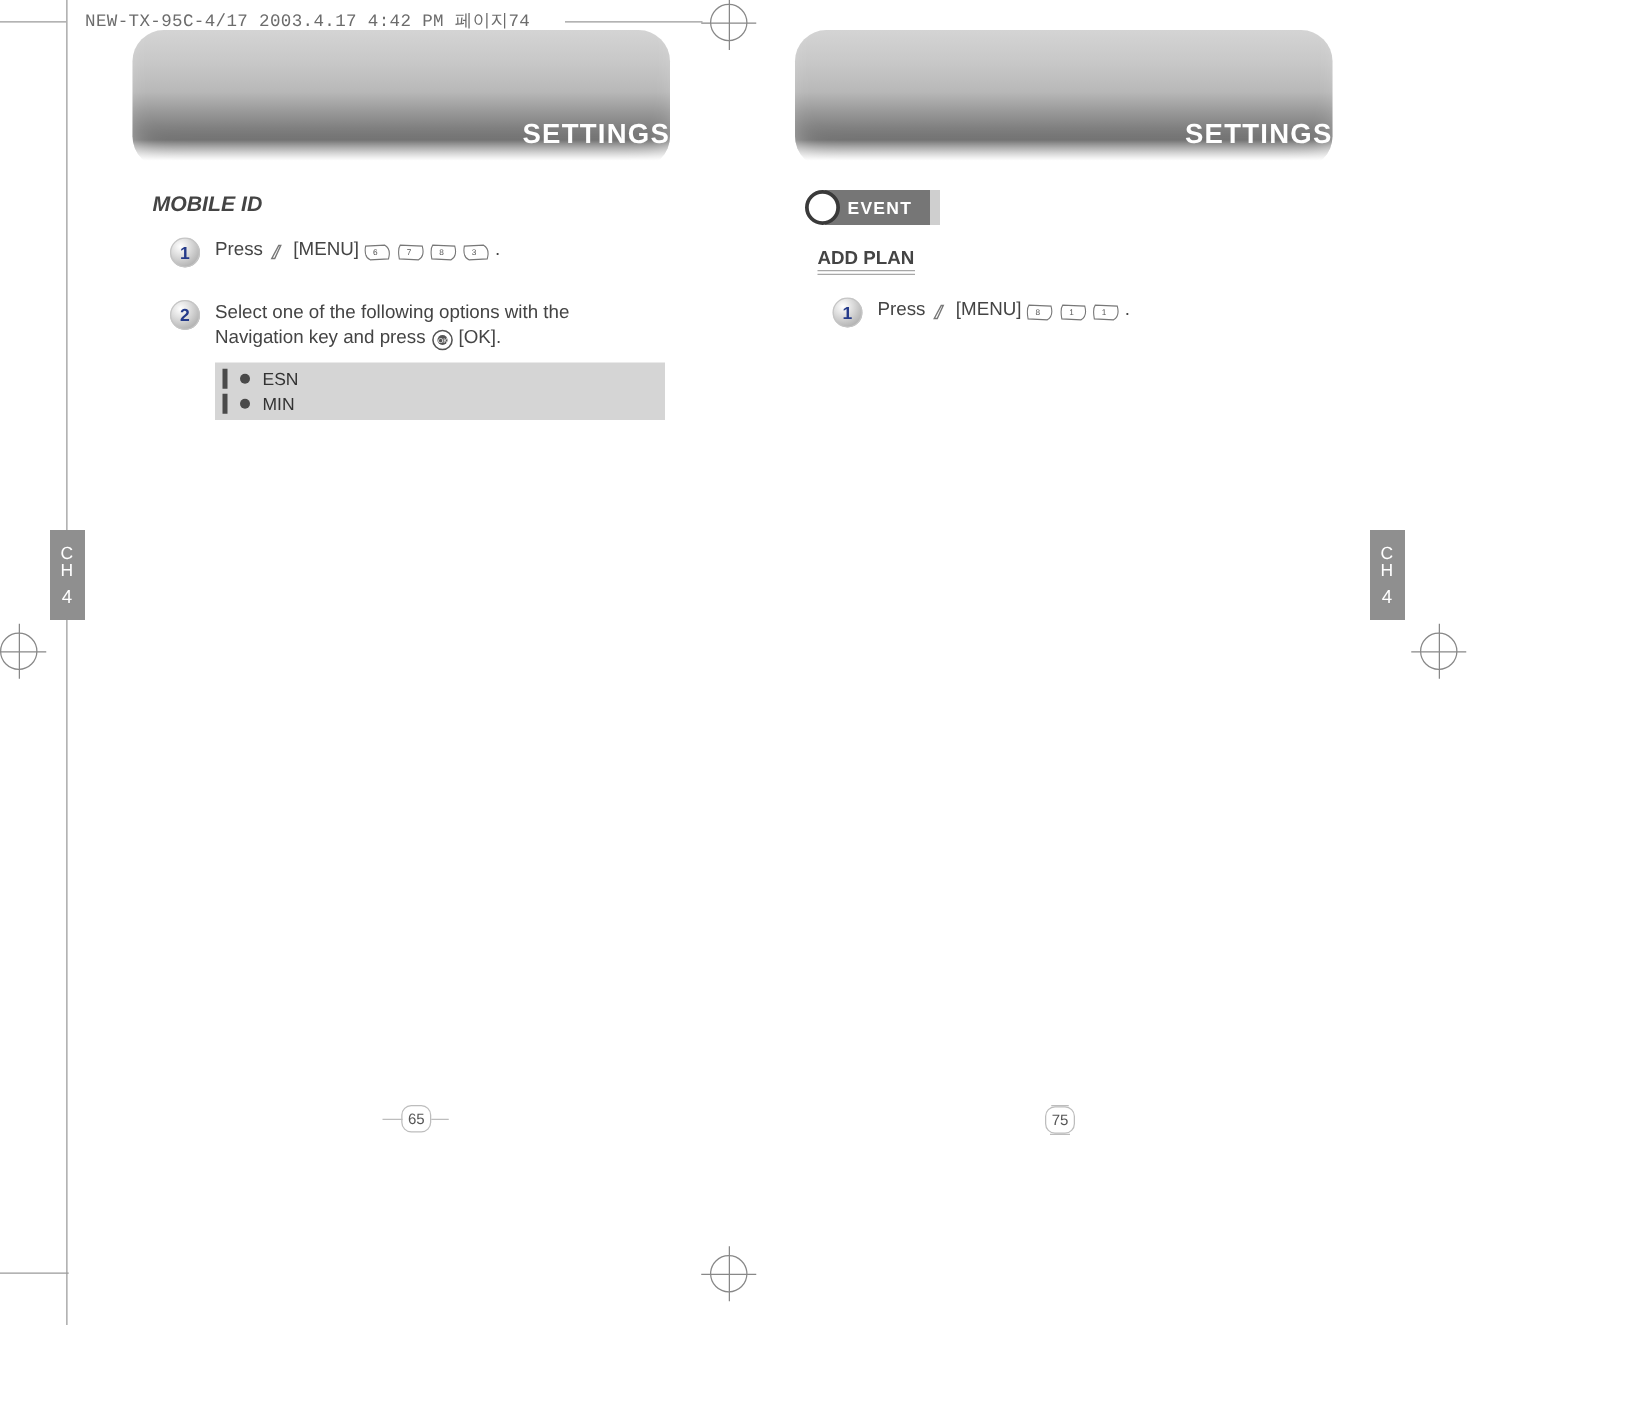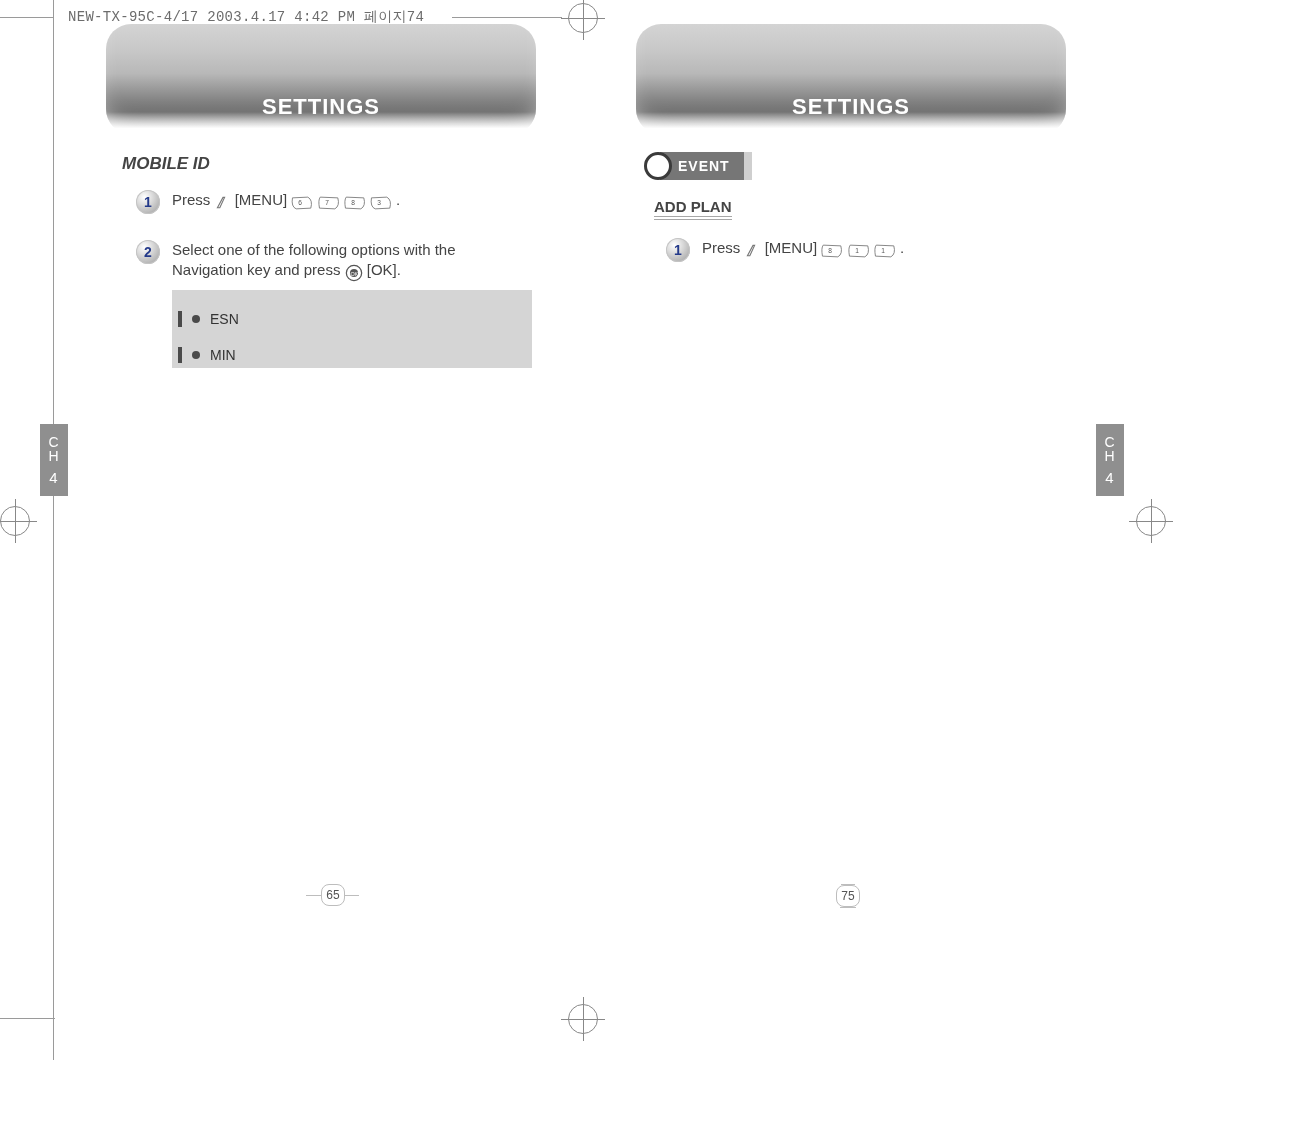--- a/index.html
+++ b/index.html
@@ -48,21 +48,21 @@
 
   
   .header-pill {
     position: absolute;
     width: 430px; height: 110px;
     border-radius: 25px;
     background: linear-gradient(#d4d4d4 0%, #c7c7c7 25%, #b8b8b8 45%, #8d8d8d 65%, #6d6d6d 80%, #ffffff 95%);
     box-shadow: inset 0 -18px 28px -18px #fff;
     display: flex;
     align-items: flex-end;
-    justify-content: center;
+    justify-content: flex-end;
     padding-bottom: 14px;
     box-sizing: border-box;
   }
   .header-pill .title {
     color: #ffffff;
     font-weight: bold;
     font-size: 22px;
     letter-spacing: 1px;
   }
 
@@ -160,21 +160,20 @@
     width: 360px;
     background: #d5d5d5;
     padding: 3px 6px;
     box-sizing: border-box;
   }
   .info-box .row {
     display: flex;
     align-items: center;
     gap: 10px;
     line-height: 20px;
-    margin-top: 16px;
   }
   .info-box .bar {
     width: 4px; height: 16px;
     background: #4a4a4a;
   }
   .info-box .dot {
     width: 8px; height: 8px; border-radius: 50%;
     background: #4a4a4a;
   }
   .info-box .label {

